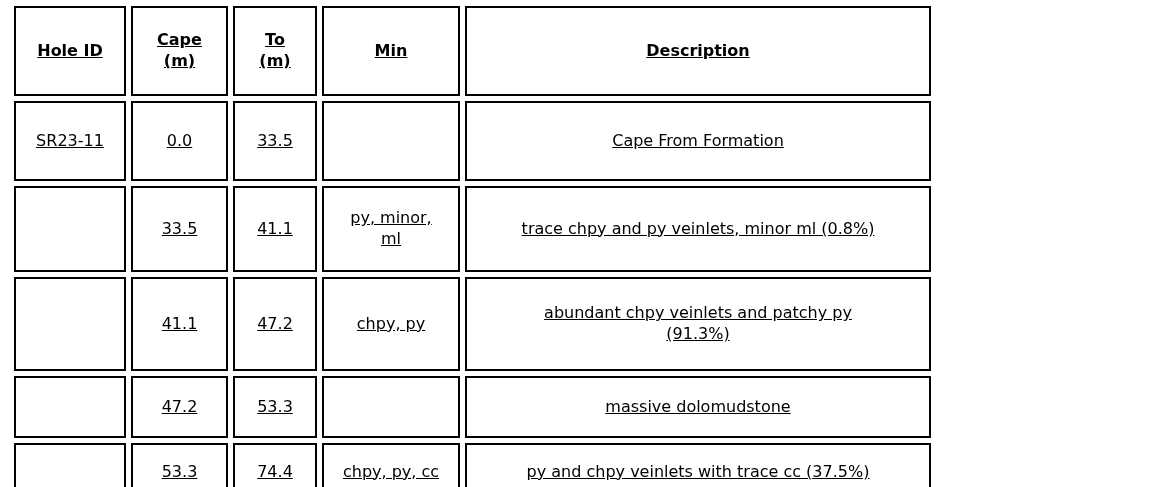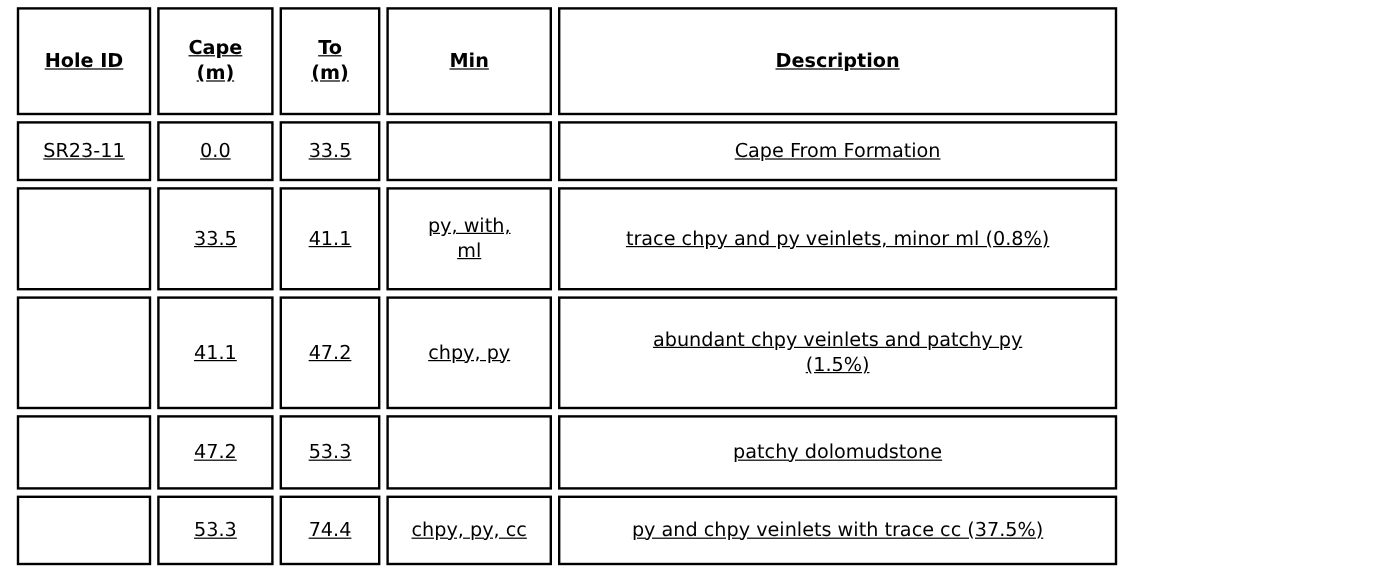--- a/index.html
+++ b/index.html
@@ -36,21 +36,21 @@
   }
   table.interval-table th {
     font-weight: bold;
   }
   col.c-hole  { width: 112px; }
   col.c-from  { width: 97px; }
   col.c-to    { width: 84px; }
   col.c-min   { width: 138px; }
   col.c-desc  { width: 466px; }
   thead tr            { height: 90px; }
-  tbody tr:nth-child(1) { height: 50px; }
+  tbody tr:nth-child(1) { height: 80px; }
   tbody tr:nth-child(2) { height: 86px; }
   tbody tr:nth-child(3) { height: 94px; }
   tbody tr:nth-child(4) { height: 62px; }
   tbody tr:nth-child(5) { height: 58px; }
 </style>
 </head>
 <body>
 
 <table class="interval-table">
   <colgroup>
@@ -76,38 +76,38 @@
       <td>SR23-11</td>
       <td>0.0</td>
       <td>33.5</td>
       <td></td>
       <td>Cape From Formation</td>
     </tr>
     <tr>
       <td></td>
       <td>33.5</td>
       <td>41.1</td>
-      <td>py, with,
+      <td>py, minor,
 ml</td>
       <td>trace chpy and py veinlets, minor ml (0.8%)</td>
     </tr>
     <tr>
       <td></td>
       <td>41.1</td>
       <td>47.2</td>
       <td>chpy, py</td>
       <td>abundant chpy veinlets and patchy py
-(1.5%)</td>
+(91.3%)</td>
     </tr>
     <tr>
       <td></td>
       <td>47.2</td>
       <td>53.3</td>
       <td></td>
-      <td>patchy dolomudstone</td>
+      <td>massive dolomudstone</td>
     </tr>
     <tr>
       <td></td>
       <td>53.3</td>
       <td>74.4</td>
       <td>chpy, py, cc</td>
       <td>py and chpy veinlets with trace cc (37.5%)</td>
     </tr>
   </tbody>
 </table>

